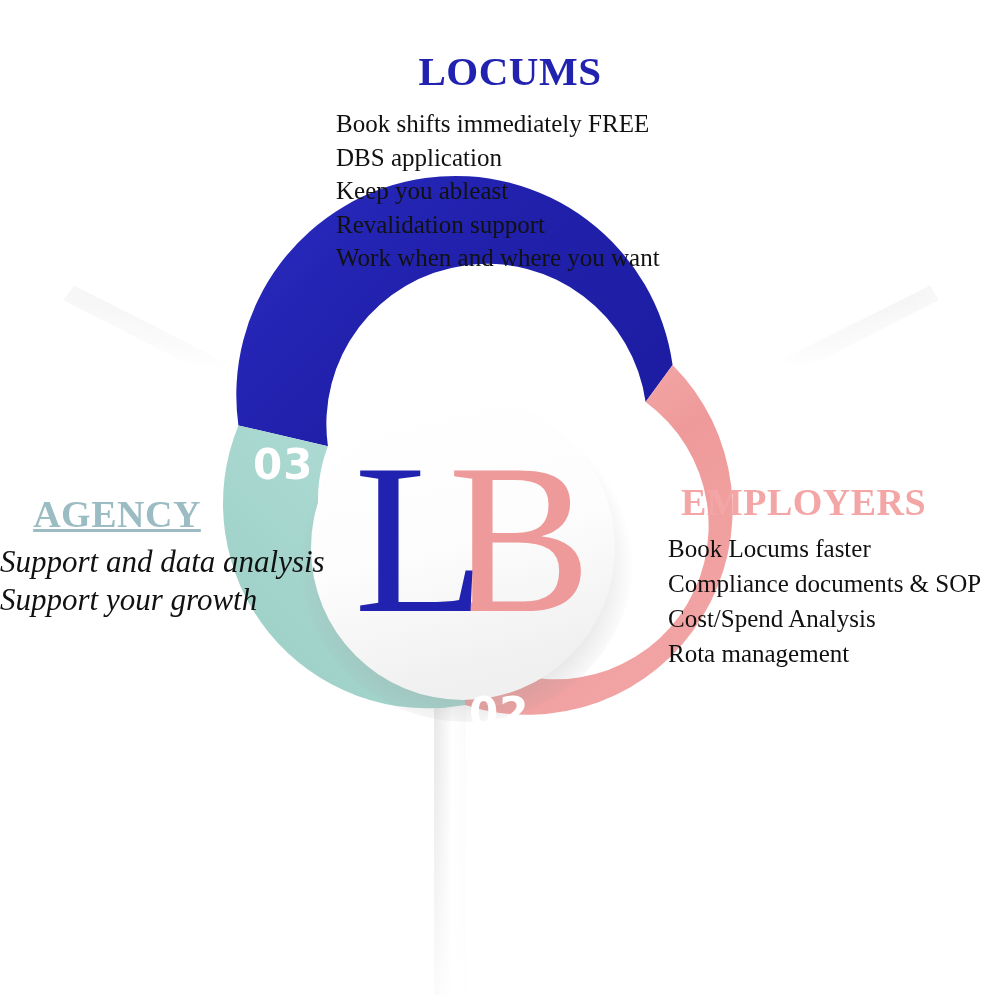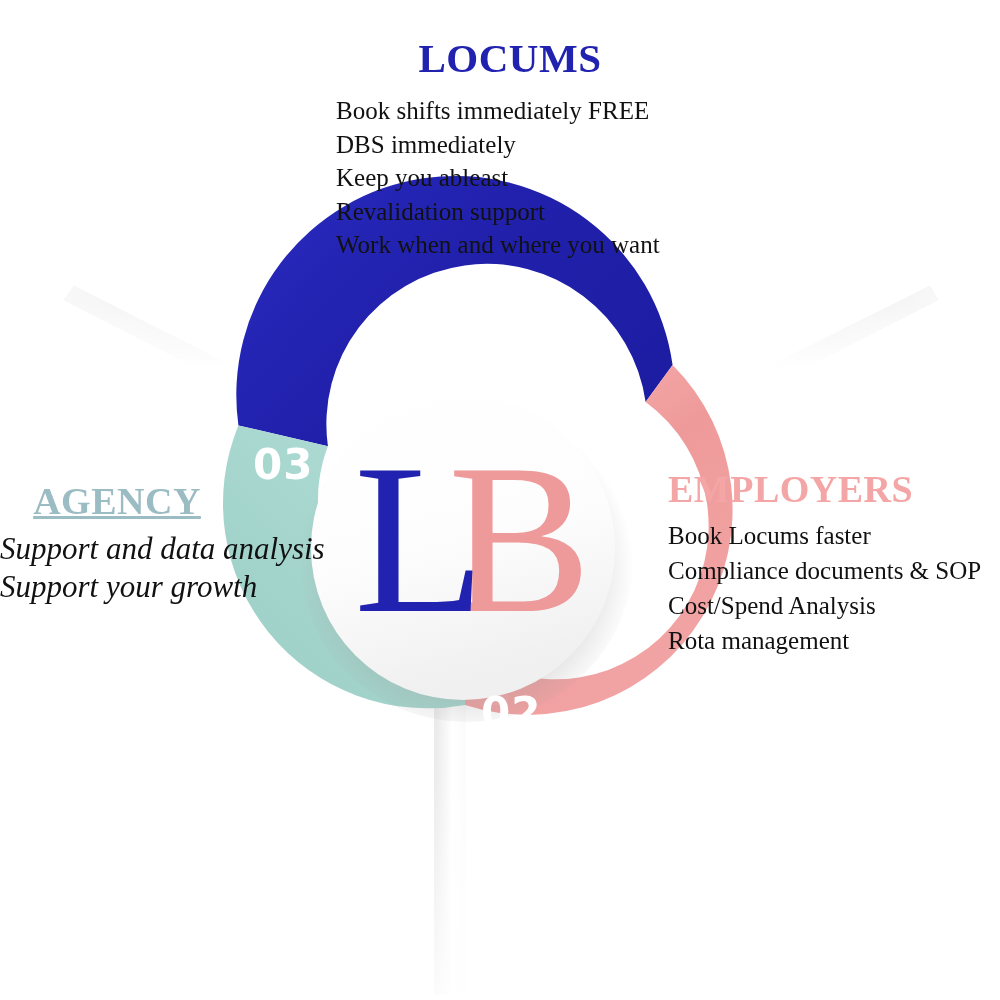--- a/index.html
+++ b/index.html
@@ -31,21 +31,21 @@
     width: 1000px;
     height: 1000px;
     z-index: 1;
   }
 
   
   .section-title {
     font-family: "Liberation Serif", "DejaVu Serif", serif;
     font-weight: bold;
     letter-spacing: 0.5px;
-    margin: 0;
+    margin: 13px;
     white-space: nowrap;
   }
   .section-list {
     list-style: none;
     margin: 0;
     padding: 0;
   }
   .section-list li {
     font-family: "Liberation Serif", "DejaVu Serif", serif;
     color: #111111;
@@ -124,21 +124,21 @@
     z-index: 3;
     color: #ffffff;
     font-family: "DejaVu Sans", "Liberation Sans", sans-serif;
     font-weight: 600;
     font-size: 42px;
     letter-spacing: 1px;
     line-height: 1;
     user-select: none;
   }
   #step-01 { left: 582px; top: 363px; }
-  #step-02 { left: 481px; top: 692px; text-decoration: underline; }
+  #step-02 { left: 469px; top: 692px; text-decoration: underline; }
   #step-03 { left: 253px; top: 444px; }
 
   
   #logo-wrap {
     position: absolute;
     left: 316px;
     top: 401px;
     width: 294px;
     height: 294px;
     z-index: 3;
@@ -251,21 +251,21 @@
   </div>
 
   <div class="step-number" id="step-01">01</div>
   <div class="step-number" id="step-02">02</div>
   <div class="step-number" id="step-03">03</div>
 
   <div id="locums-block">
     <h2 class="section-title" style="color:#2222b0">LOCUMS</h2>
     <ul class="section-list">
       <li>Book shifts immediately FREE</li>
-      <li>DBS immediately</li>
+      <li>DBS application</li>
       <li>Keep you ableast</li>
       <li>Revalidation support</li>
       <li>Work when and where you want</li>
     </ul>
   </div>
 
   <div id="employers-block">
     <h2 class="section-title" style="color:#f4a6a6">EMPLOYERS</h2>
     <ul class="section-list">
       <li>Book Locums faster</li>

